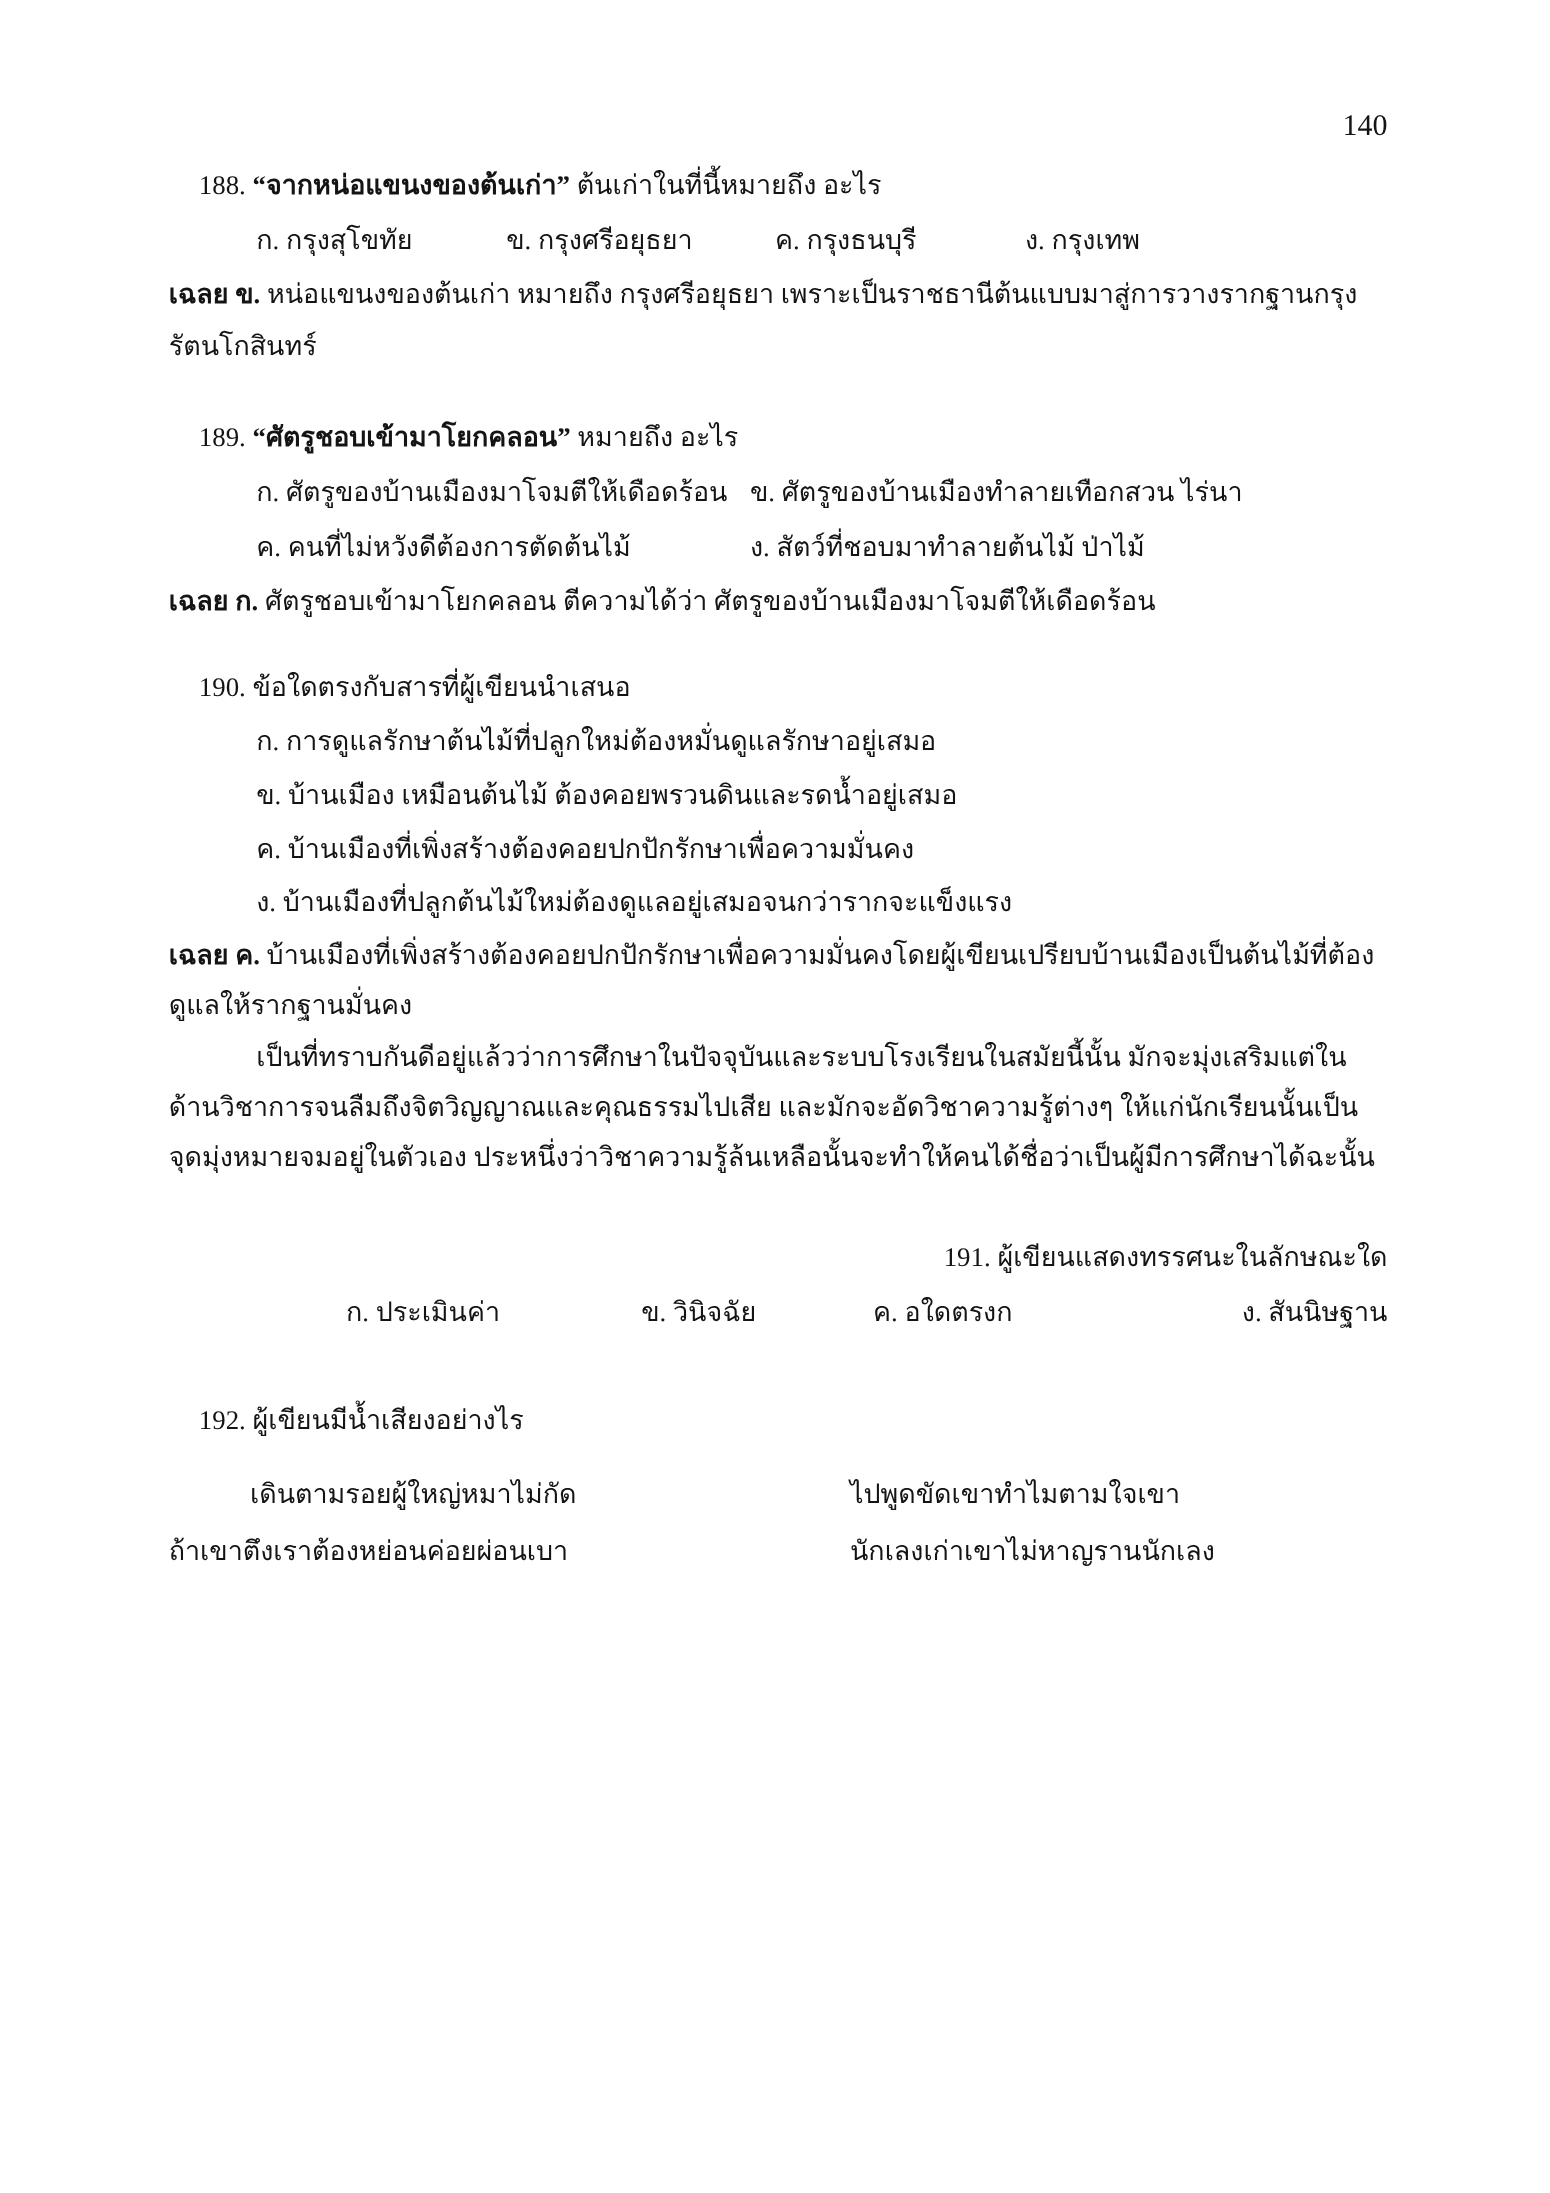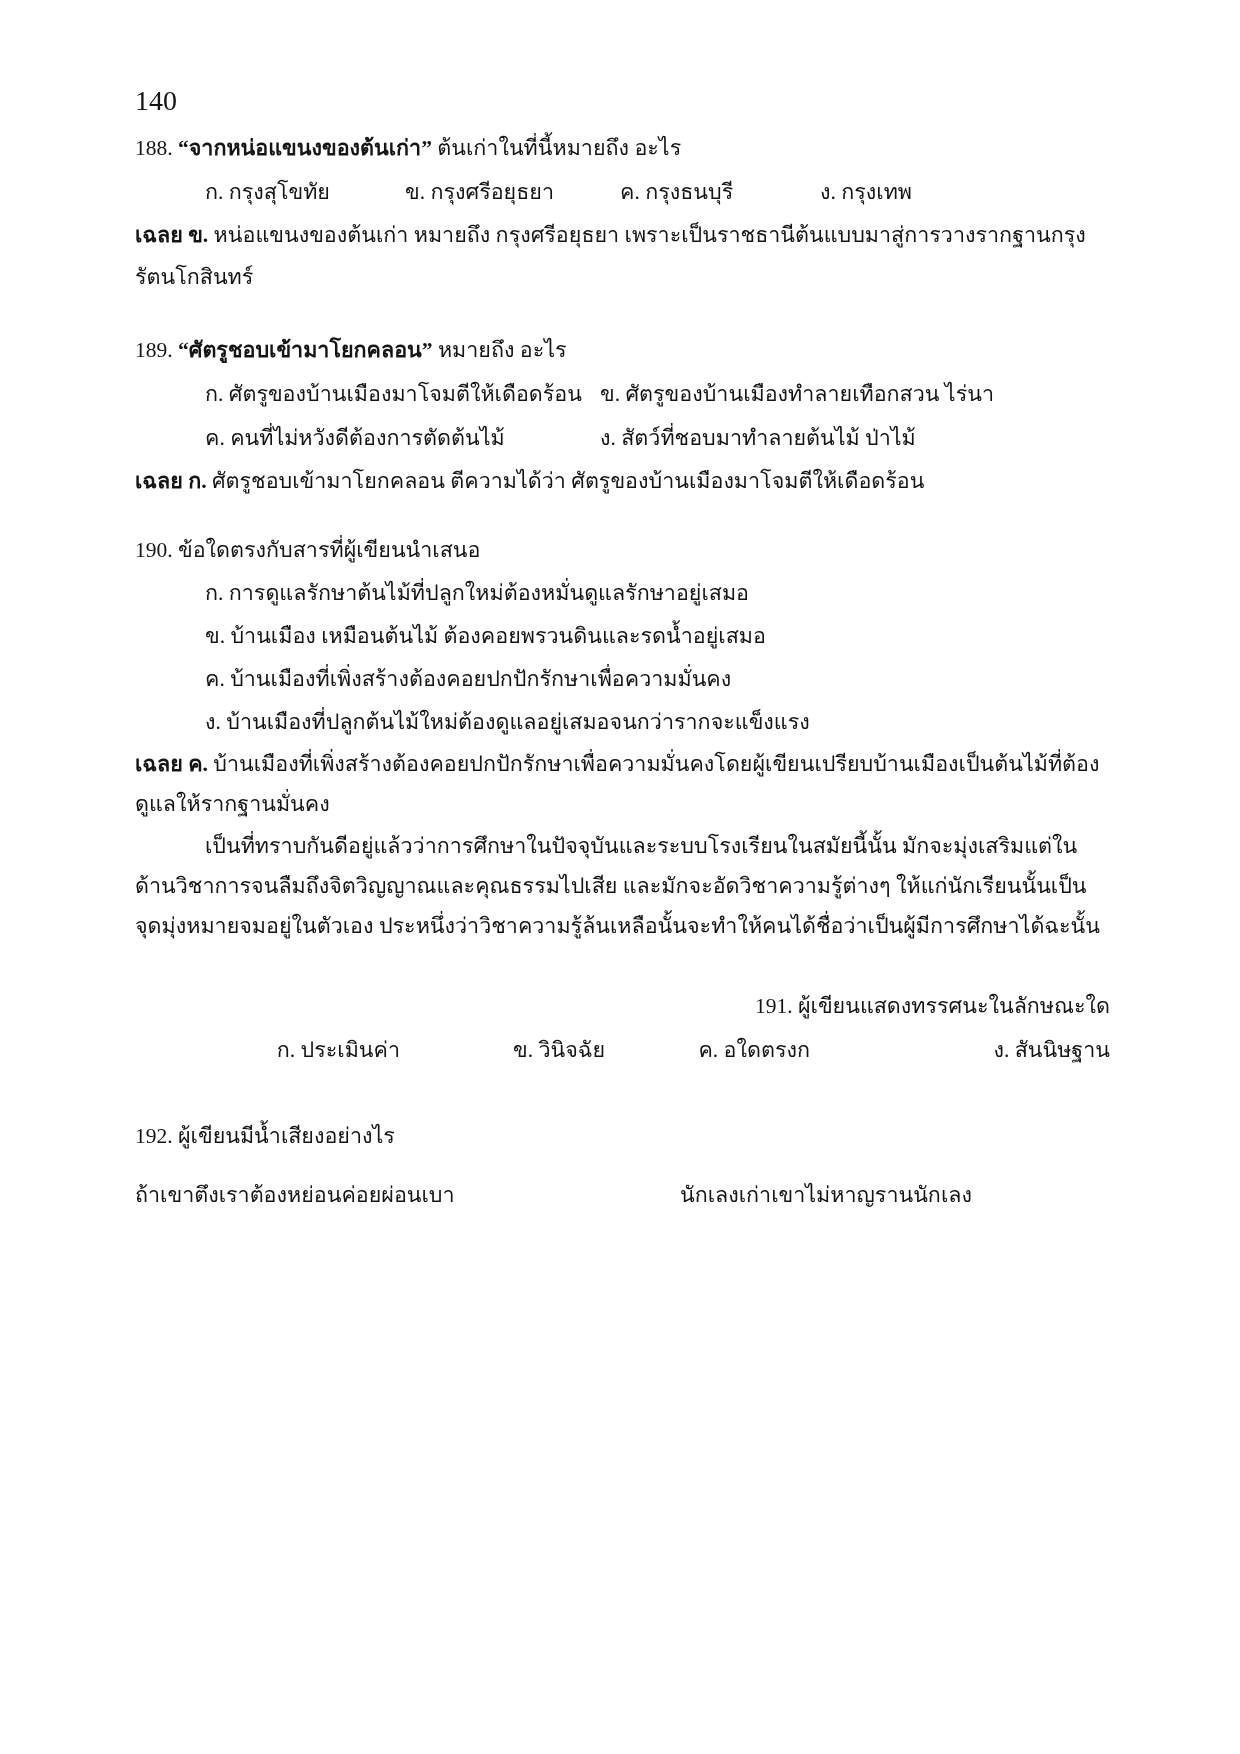--- a/index.html
+++ b/index.html
@@ -11,22 +11,22 @@
     font-family:"Liberation Serif", serif;
     color:#141414;
     font-size:21.5px;
     overflow:hidden;
   }
   .content {
     position:absolute;
     left:135px; top:86px;
     width:975px;
   }
-  .pagenum { line-height:30px; font-size:28px; }
-  .qline { line-height:44px; }
+  .pagenum { text-align:right; line-height:30px; font-size:24px; }
+  .qline { line-height:44px;margin-left:24px; }
   .b { font-weight:bold; }
   .ansline { line-height:42px; }
   .opts-row-188 { display:grid; grid-template-columns:200px 215px 200px auto; padding-left:70px; line-height:44px; }
   .opts-grid-189 { display:grid; grid-template-columns:395px auto; padding-left:70px; line-height:44px; }
   .opts-stack { padding-left:70px; line-height:43px; }
   .opts-row-191 { display:grid; grid-template-columns:195px 205px 205px auto; padding-left:70px; line-height:44px; }
   .opts-row-192 { display:grid; grid-template-columns:195px 200px 210px auto; padding-left:70px; line-height:44px; }
   .passage { line-height:40px; text-indent:70px; margin-top:2px; }
   .poem-line { display:grid; grid-template-columns:545px auto; line-height:46px; }
   .poem-indent { padding-left:65px; }
@@ -116,19 +116,23 @@
 
     <div class="sec192">
       <div class="qline">
         <span>192.</span>
         <span>ผู้เขียนมีน้ำเสียงอย่างไร</span>
       </div>
     </div>
 
     <div class="poem">
       <div class="poem-line">
+        <span class="poem-indent">เดินตามรอยผู้ใหญ่หมาไม่กัด</span>
+        <span>ไปพูดขัดเขาทำไมตามใจเขา</span>
+      </div>
+      <div class="poem-line">
         <span>ถ้าเขาตึงเราต้องหย่อนค่อยผ่อนเบา</span>
         <span>นักเลงเก่าเขาไม่หาญรานนักเลง</span>
       </div>
     </div>
 
   </div>
 </div>
 
 </body></html>

